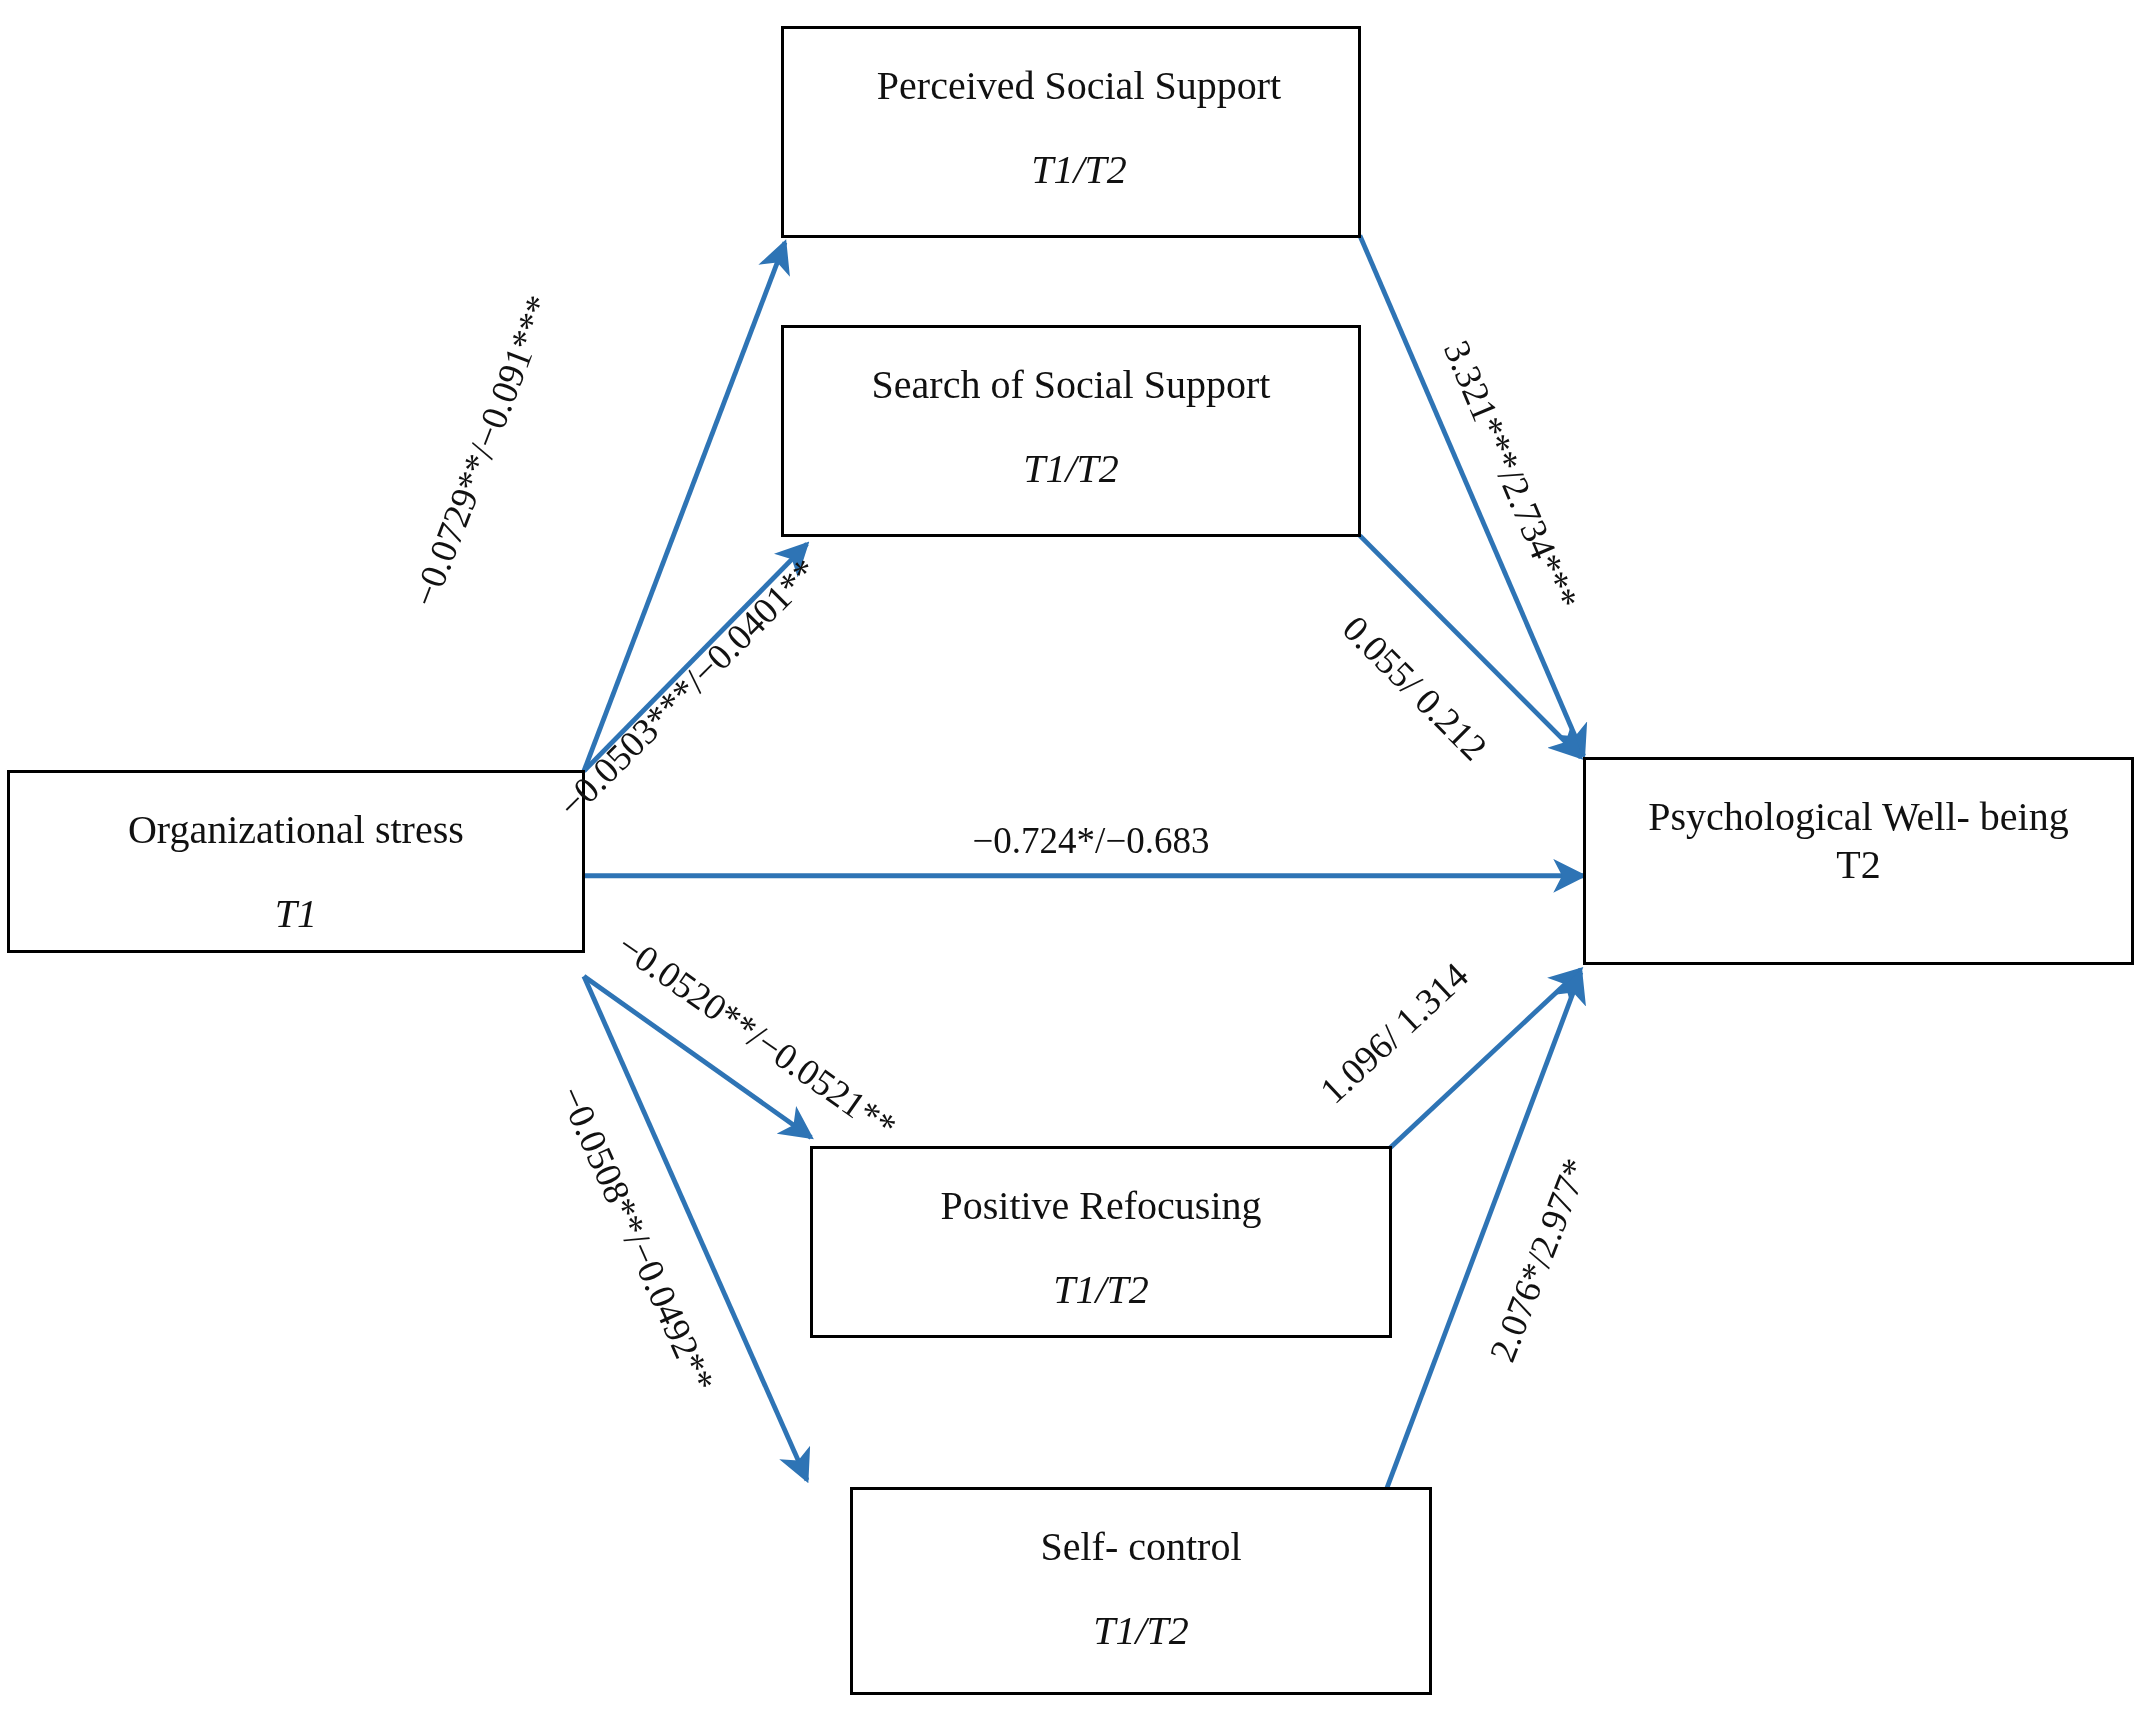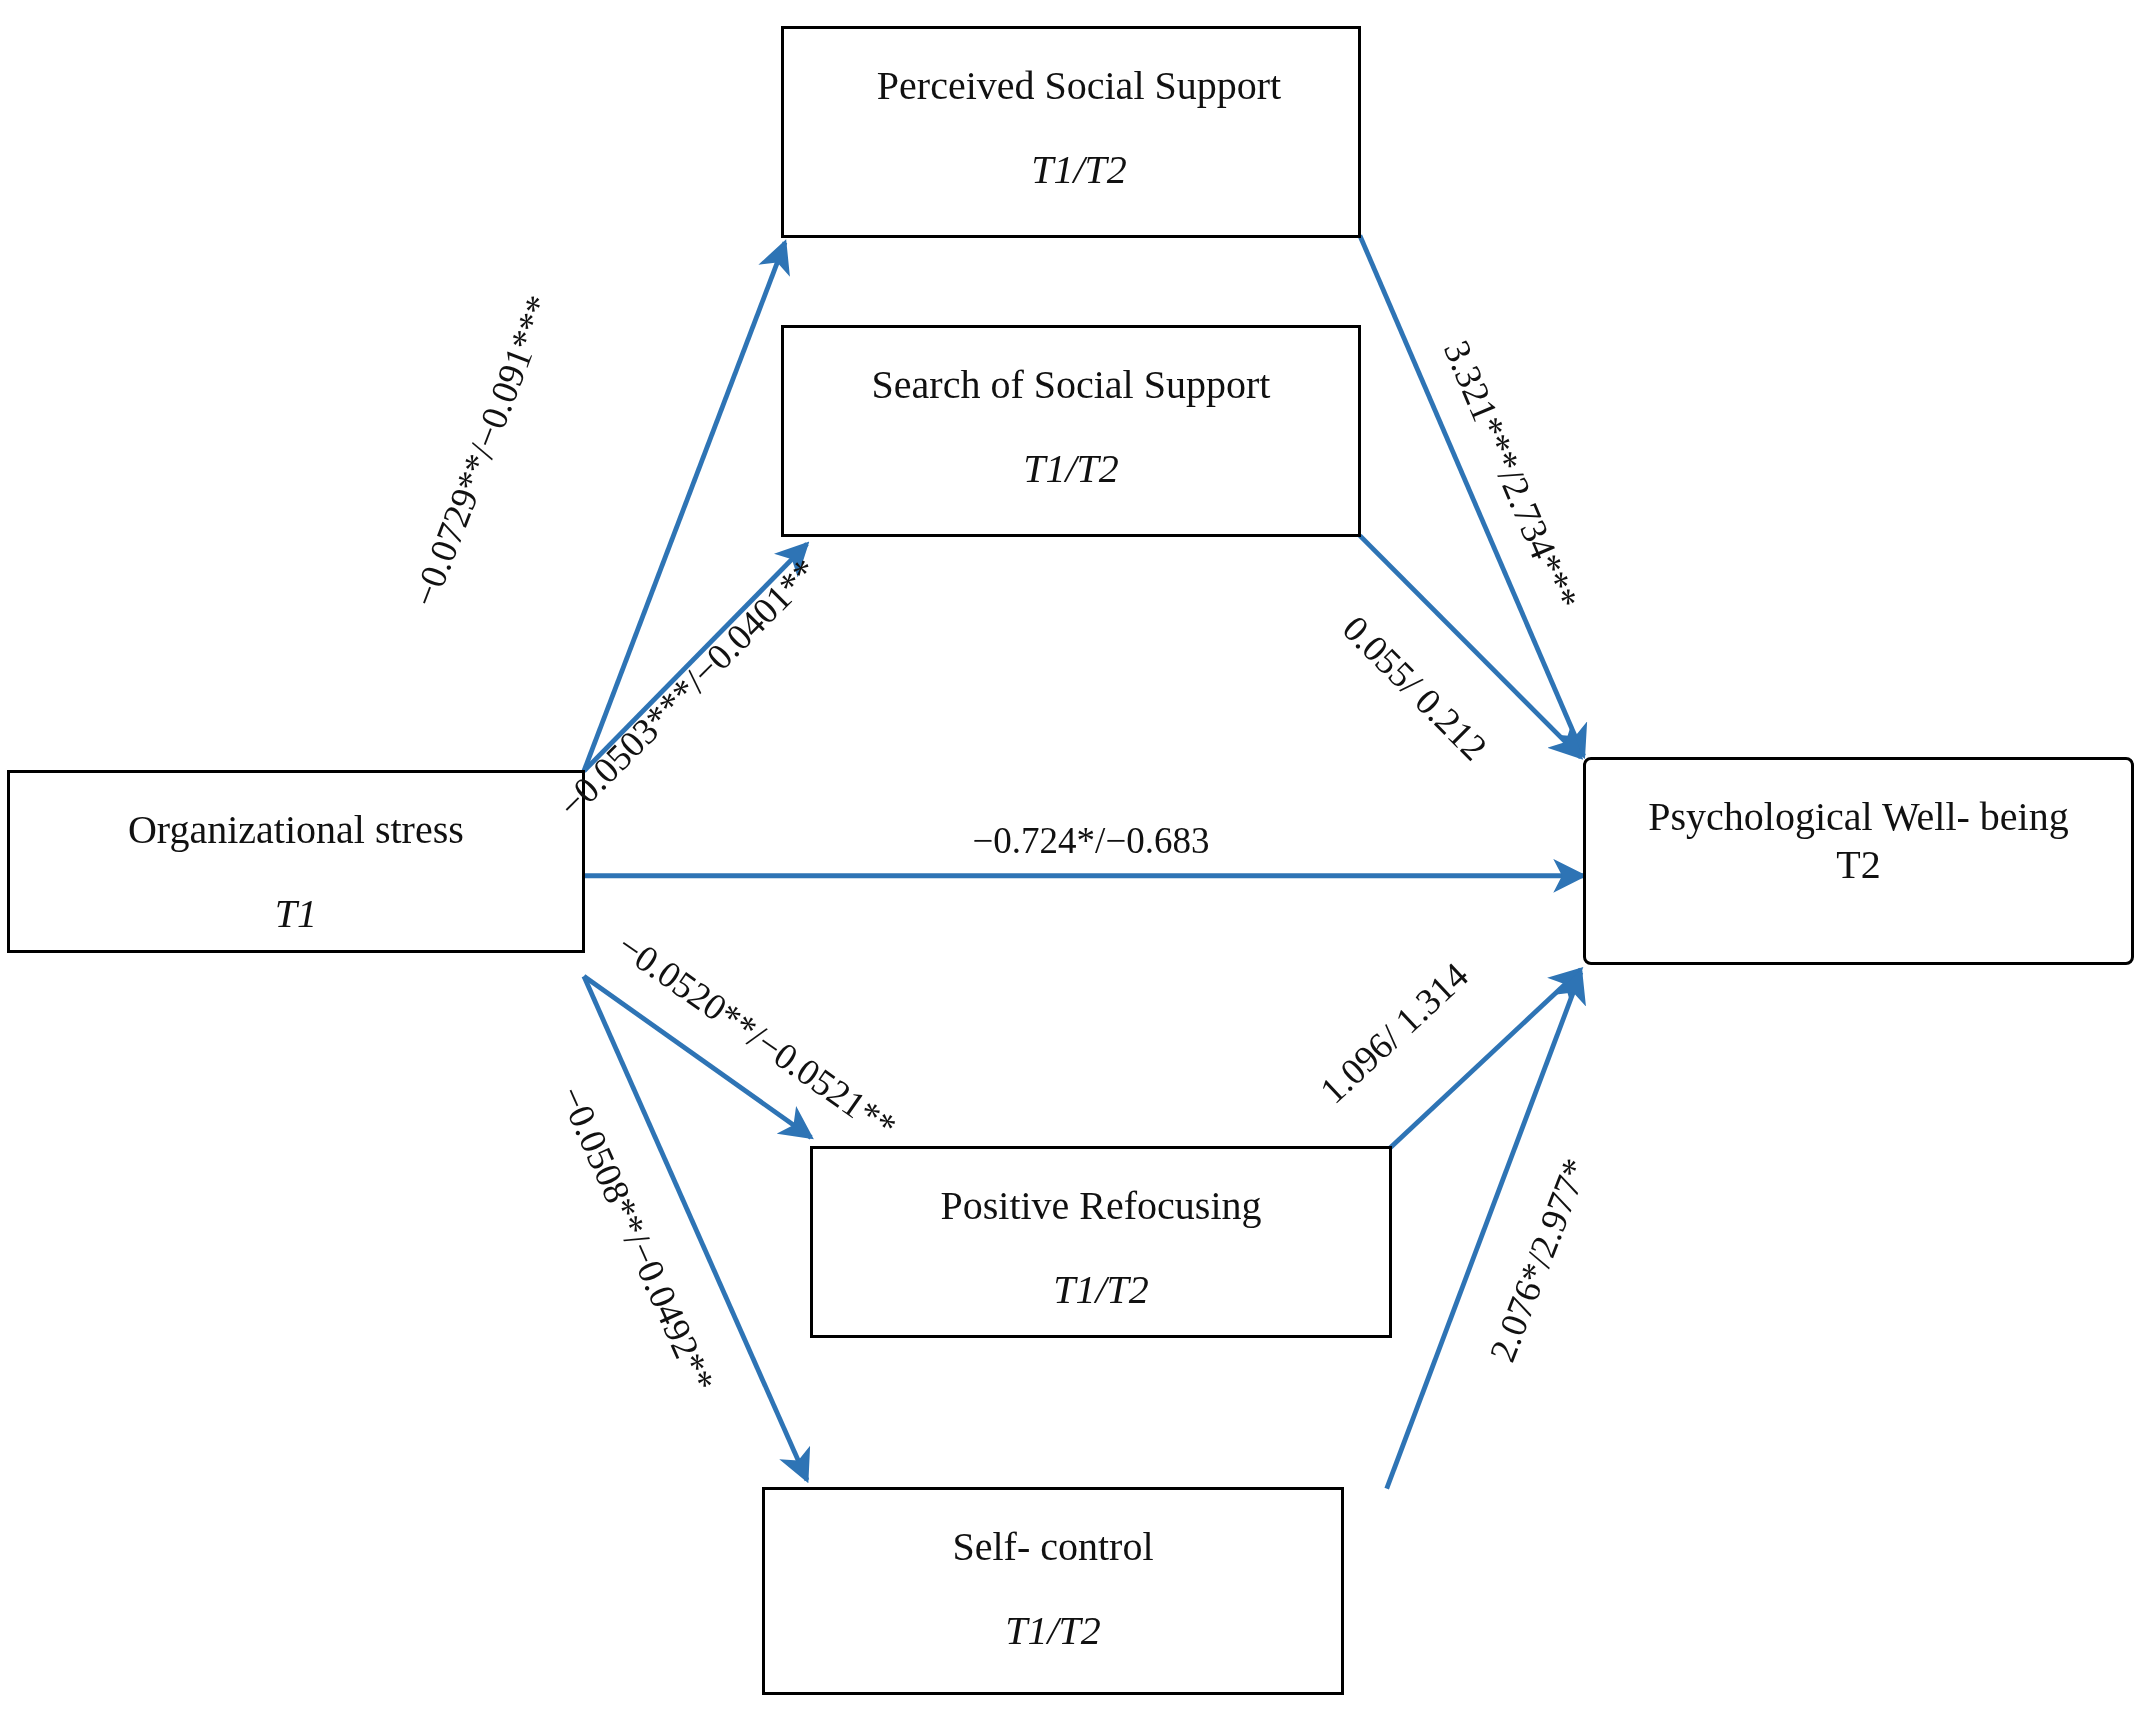--- a/index.html
+++ b/index.html
@@ -80,31 +80,31 @@
   <div class="node gap-lg" style="left:781px; top:325px; width:580px; height:212px;">
     <div class="l1">Search of Social Support</div>
     <div class="l2">T1/T2</div>
   </div>
 
   <div class="node gap-lg" style="left:6.9px; top:770px; width:578px; height:183px;">
     <div class="l1">Organizational stress</div>
     <div class="l2">T1</div>
   </div>
 
-  <div class="node gap-sm" style="left:1583px; top:757px; width:551px; height:208px;border-radius:8px;">
+  <div class="node gap-sm" style="left:1583px; top:757px; width:551px; height:208px;">
     <div class="l1">Psychological Well- being</div>
     <div class="l2">T2</div>
   </div>
 
   <div class="node gap-lg" style="left:810px; top:1146px; width:582px; height:192px;">
     <div class="l1">Positive Refocusing</div>
     <div class="l2">T1/T2</div>
   </div>
 
-  <div class="node gap-lg" style="left:762px; top:1487px; width:582px; height:208px;">
+  <div class="node gap-lg" style="left:850px; top:1487px; width:582px; height:208px;">
     <div class="l1">Self- control</div>
     <div class="l2">T1/T2</div>
   </div>
 
   <div class="elabel" style="left:482px; top:451px; transform:translate(-50%,-50%) rotate(-69deg);">−0.0729**/−0.091***</div>
 
   <div class="elabel" style="left:688px; top:688px; transform:translate(-50%,-50%) rotate(-45deg);">−0.0503***/−0.0401**</div>
 
   <div class="elabel" style="left:1091px; top:840px; transform:translate(-50%,-50%);">−0.724*/−0.683</div>
 

